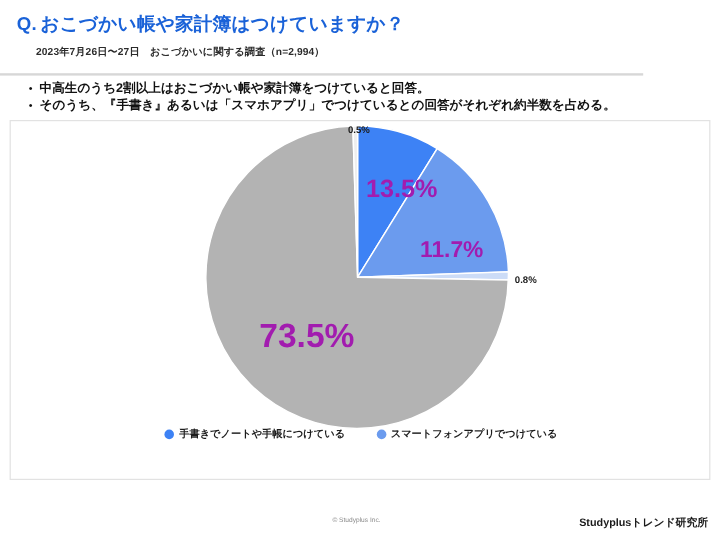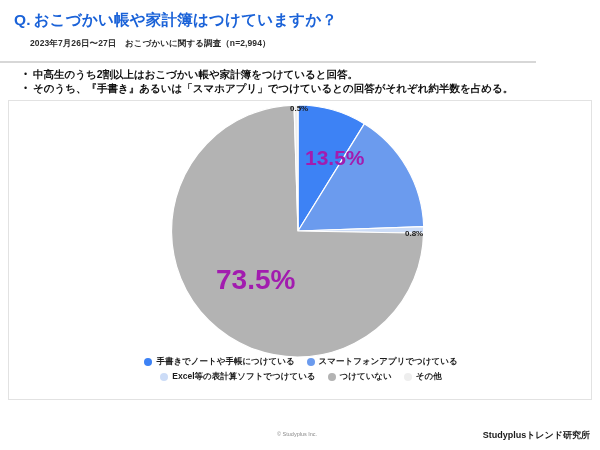--- a/index.html
+++ b/index.html
@@ -105,21 +105,21 @@
     top: 0;
   }
   .callout {
     position: absolute;
     font-size: 8px;
     font-weight: bold;
     color: #1a1a1a;
     white-space: nowrap;
   }
   .callout.top { left: 281px; top: 3px; }
-  .callout.right { left: 396px; top: 128px; }
+  .callout.right { left: 420px; top: 128px; }
 
   .slice-label {
     position: absolute;
     font-weight: bold;
     color: #a21caf;
     white-space: nowrap;
   }
   .slice-label.a { left: 296px; top: 45px;  font-size: 21px; }
   .slice-label.b { left: 341px; top: 97px;  font-size: 19px; }
   .slice-label.c { left: 207px; top: 163px; font-size: 28px; }
@@ -128,21 +128,21 @@
   .legend {
     position: absolute;
     left: 0;
     top: 255px;
     width: 584px;
   }
   .legend-row {
     display: flex;
     justify-content: center;
     align-items: center;
-    gap: 12px;
+    gap: 26px;
     margin-bottom: 3px;
   }
   .legend-item {
     display: flex;
     align-items: center;
     gap: 4px;
   }
   .legend-swatch {
     width: 8px;
     height: 8px;
@@ -206,50 +206,37 @@
         <g>
           <path d="M289 130 L289 4 A126 126 0 0 1 355.33 22.82 Z" fill="#3d82f5" stroke="#ffffff" stroke-width="1.2"></path>
           <path d="M289 130 L355.33 22.82 A126 126 0 0 1 414.72 125.55 Z" fill="#6b9bee" stroke="#ffffff" stroke-width="1.2"></path>
           <path d="M289 130 L414.72 125.55 A126 126 0 0 1 414.51 132.26 Z" fill="#ccdcf7" stroke="#ffffff" stroke-width="1.2"></path>
           <path d="M289 130 L414.51 132.26 A126 126 0 1 1 285.04 4.06 Z" fill="#b3b3b3" stroke="#ffffff" stroke-width="1.2"></path>
           <path d="M289 130 L285.04 4.06 A126 126 0 0 1 289 4 Z" fill="#eeeeee" stroke="#ffffff" stroke-width="1.2"></path>
         </g>
       </svg>
 
       <div class="slice-label a">13.5%</div>
+      <div class="slice-label b">11.7%</div>
       <div class="slice-label c">73.5%</div>
 
       <div class="callout top">0.5%</div>
       <div class="callout right">0.8%</div>
     </div>
 
     <div class="legend">
       <div class="legend-row">
         <div class="legend-item">
           <span class="legend-swatch" style="background:#3d82f5"></span>
           <span class="legend-text">手書きでノートや手帳につけている</span>
         </div>
         <div class="legend-item">
           <span class="legend-swatch" style="background:#6b9bee"></span>
           <span class="legend-text">スマートフォンアプリでつけている</span>
         </div>
       </div>
-      <div class="legend-row">
-        <div class="legend-item">
-          <span class="legend-swatch" style="background:#ccdcf7"></span>
-          <span class="legend-text">Excel等の表計算ソフトでつけている</span>
-        </div>
-        <div class="legend-item">
-          <span class="legend-swatch" style="background:#b3b3b3"></span>
-          <span class="legend-text">つけていない</span>
-        </div>
-        <div class="legend-item">
-          <span class="legend-swatch" style="background:#eeeeee"></span>
-          <span class="legend-text">その他</span>
-        </div>
-      </div>
     </div>
   </div>
 
   <div class="copyright">© Studyplus Inc.</div>
   <div class="brand">Studyplusトレンド研究所</div>
 
 </div>
 
 </body></html>

